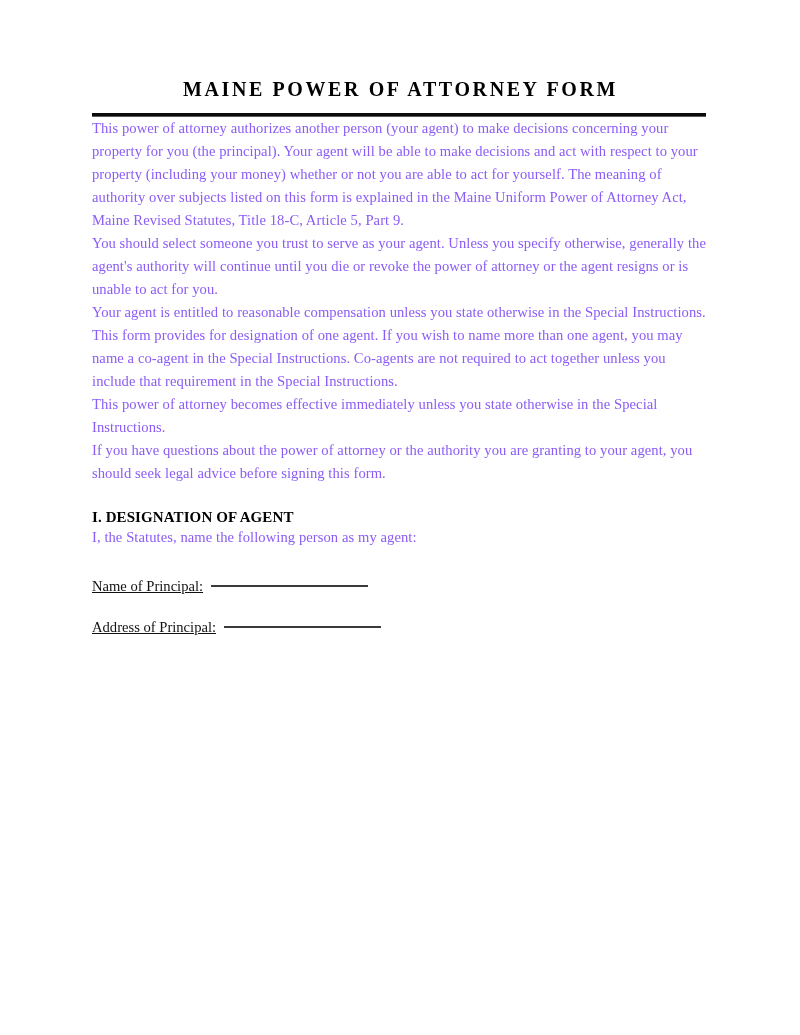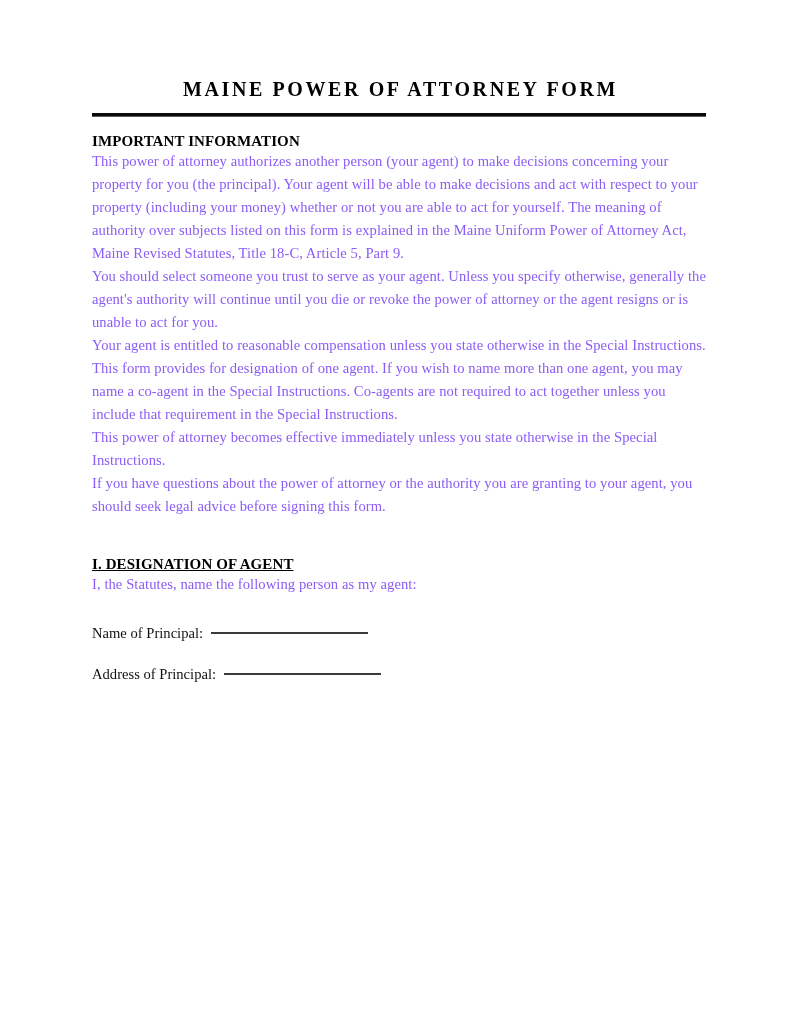--- a/index.html
+++ b/index.html
@@ -54,22 +54,21 @@
     font-weight: bold;
     letter-spacing: 0.1px;
     margin: 0;
     padding: 0;
     color: #000000;
   }
   .heading-important {
     margin-top: 16px;
   }
   .heading-designation {
-    margin-top: 38px;
-    text-decoration: underline;
+    margin-top: 24px;
   }
   p.para {
     font-size: 14.6px;
     line-height: 23px;
     margin: 0;
     padding: 0;
     text-align: left;
     color: #8b5cf6;
     letter-spacing: 0.005em;
   }
@@ -90,20 +89,21 @@
     align-items: baseline;
     font-size: 14.6px;
     line-height: 23px;
     color: #111111;
   }
   .fill-row + .fill-row {
     margin-top: 18px;
   }
   .fill-label {
     white-space: pre;
+    text-decoration: underline;
   }
   .fill-rule {
     display: inline-block;
     width: 157px;
     height: 0;
     margin-left: 8px;
     border-bottom: 2px solid #3a3a3a;
     position: relative;
     top: -4px;
   }
@@ -111,21 +111,20 @@
 </head>
 <body>
 
 <div class="page">
   <div class="content">
 
     <h1 class="doc-title">MAINE POWER OF ATTORNEY FORM</h1>
 
     <div class="title-rule"></div>
 
-    <h2 class="section-heading heading-important">IMPORTANT INFORMATION</h2>
 
     <p class="para para-first">This power of attorney authorizes another person (your agent) to make decisions concerning your property for you (the principal). Your agent will be able to make decisions and act with respect to your property (including your money) whether or not you are able to act for yourself. The meaning of authority over subjects listed on this form is explained in the Maine Uniform Power of Attorney Act, Maine Revised Statutes, Title 18-C, Article 5, Part 9.</p>
 
 
     <p class="para para-gap">You should select someone you trust to serve as your agent. Unless you specify otherwise, generally the agent's authority will continue until you die or revoke the power of attorney or the agent resigns or is unable to act for you.</p>
 
     <p class="para para-gap">Your agent is entitled to reasonable compensation unless you state otherwise in the Special Instructions.</p>
 
     <p class="para para-gap">This form provides for designation of one agent. If you wish to name more than one agent, you may name a co-agent in the Special Instructions. Co-agents are not required to act together unless you include that requirement in the Special Instructions.</p>
 

